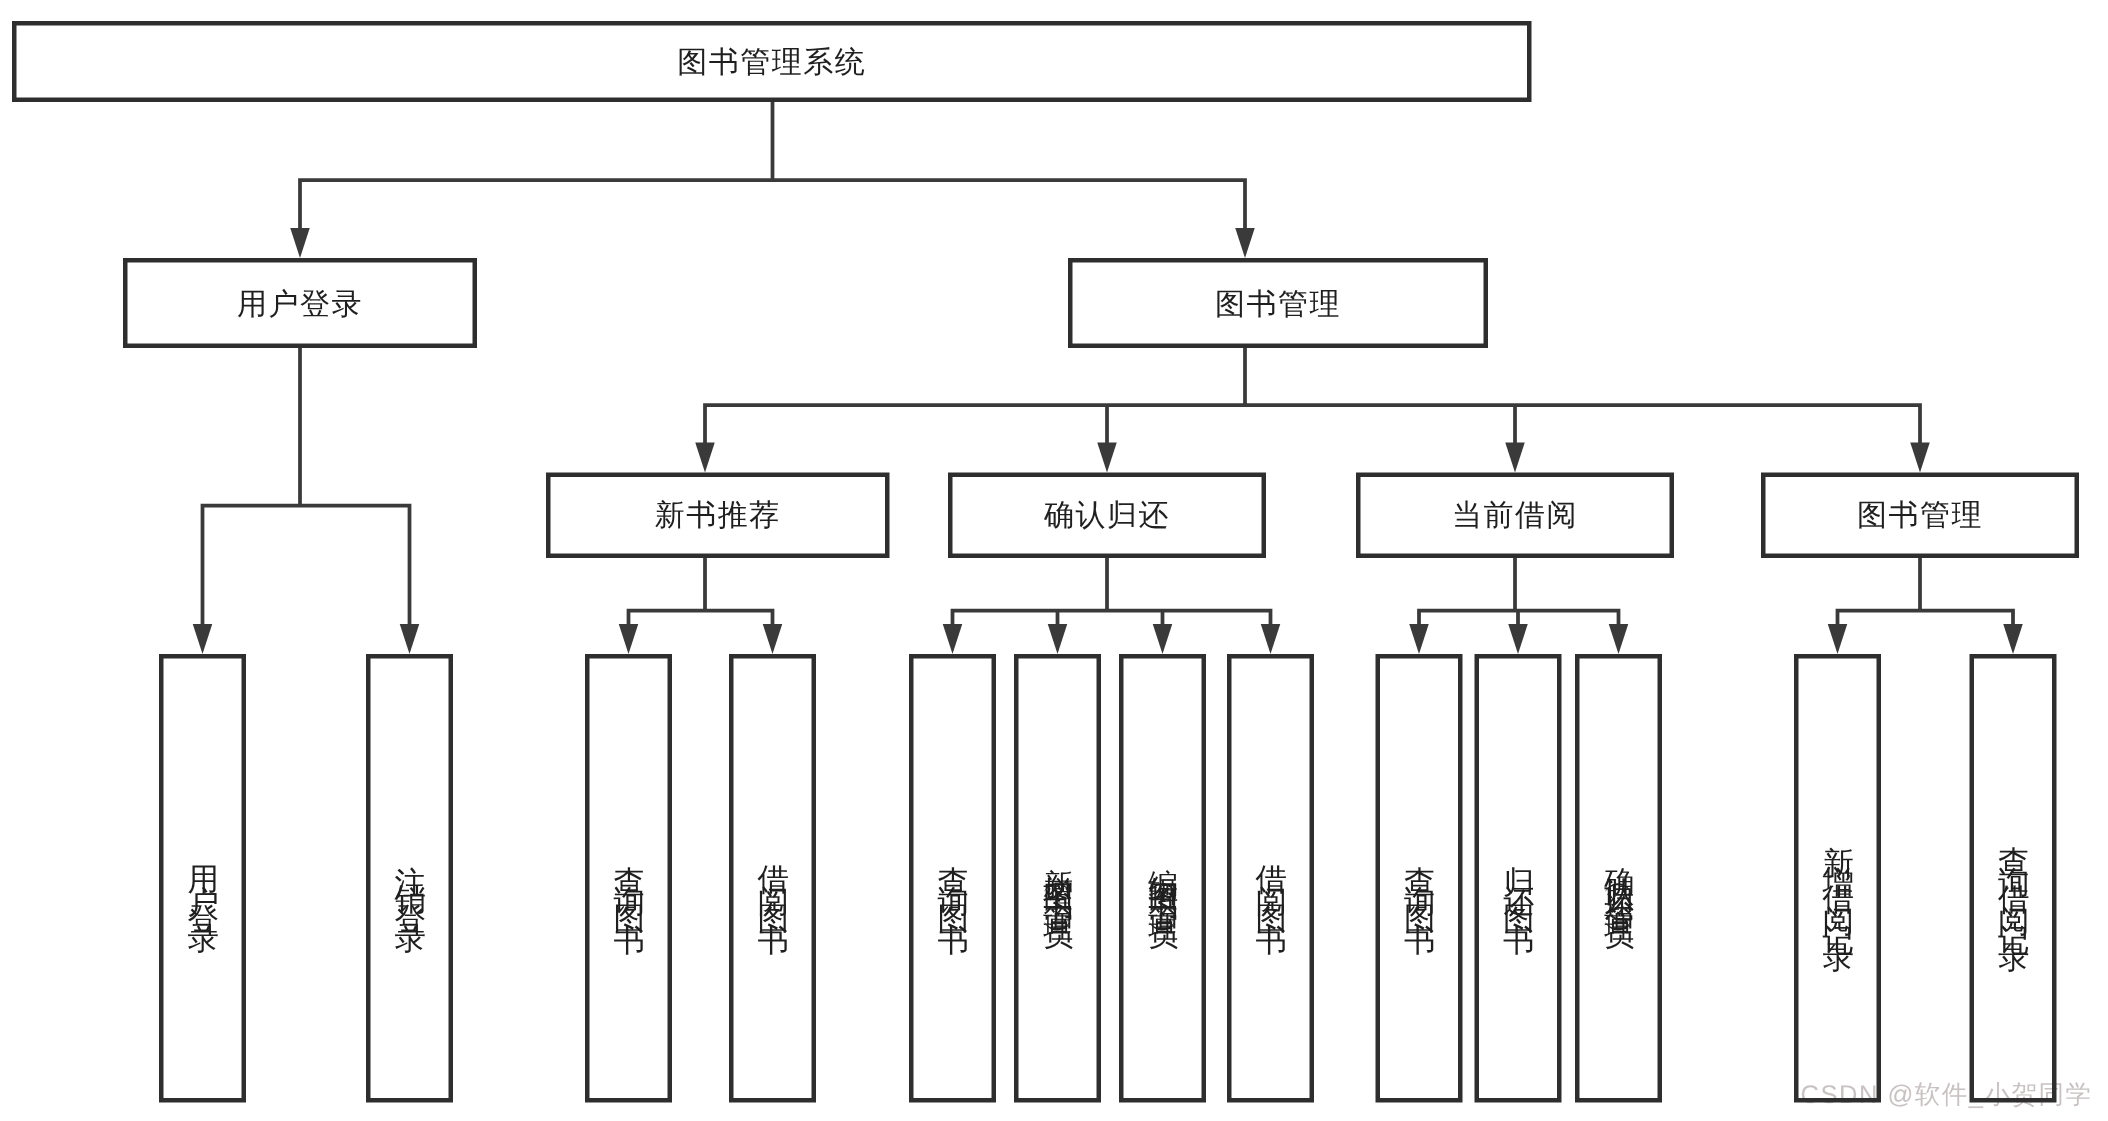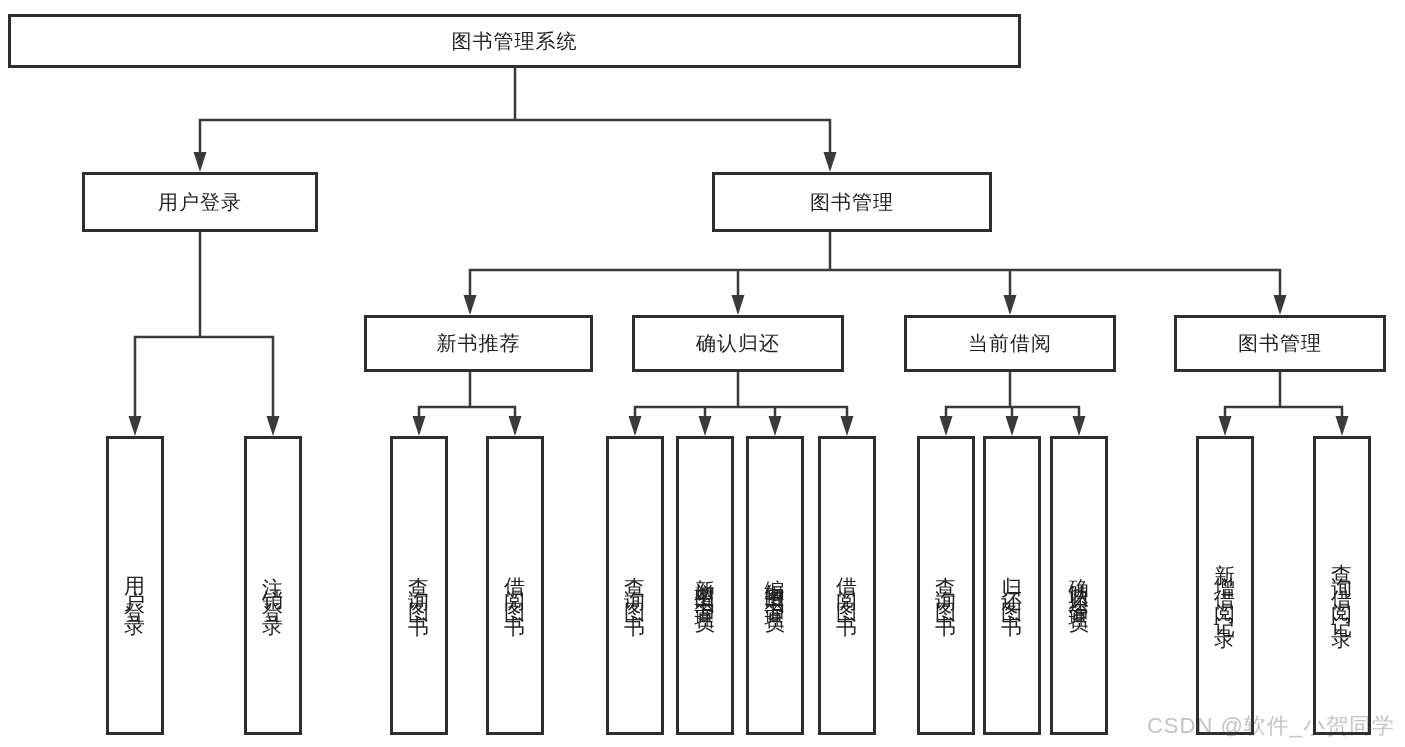--- a/index.html
+++ b/index.html
@@ -53,21 +53,21 @@
   }
   .vbox.dense .label {
     font-size: 20px;
     letter-spacing: 5px;
   }
 
   .watermark {
     position: absolute;
     right: 10px;
     bottom: 6px;
-    font-size: 22px;
+    font-size: 17px;
     letter-spacing: 1px;
     color: var(--watermark, #c8c2c2);
     z-index: 1;
     white-space: nowrap;
   }
 </style>
 </head>
 <body>
 
 <div class="canvas">

